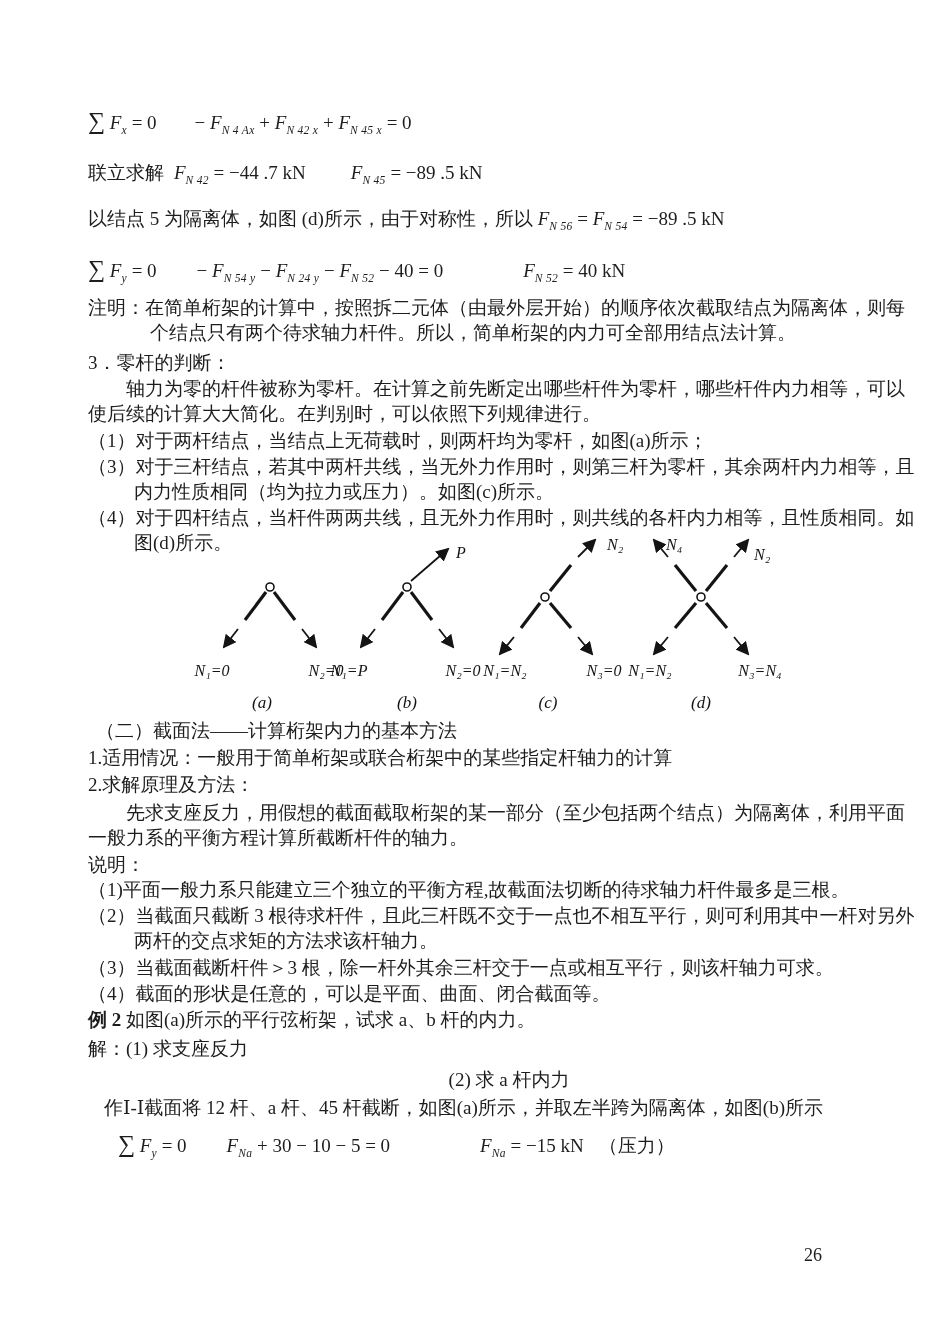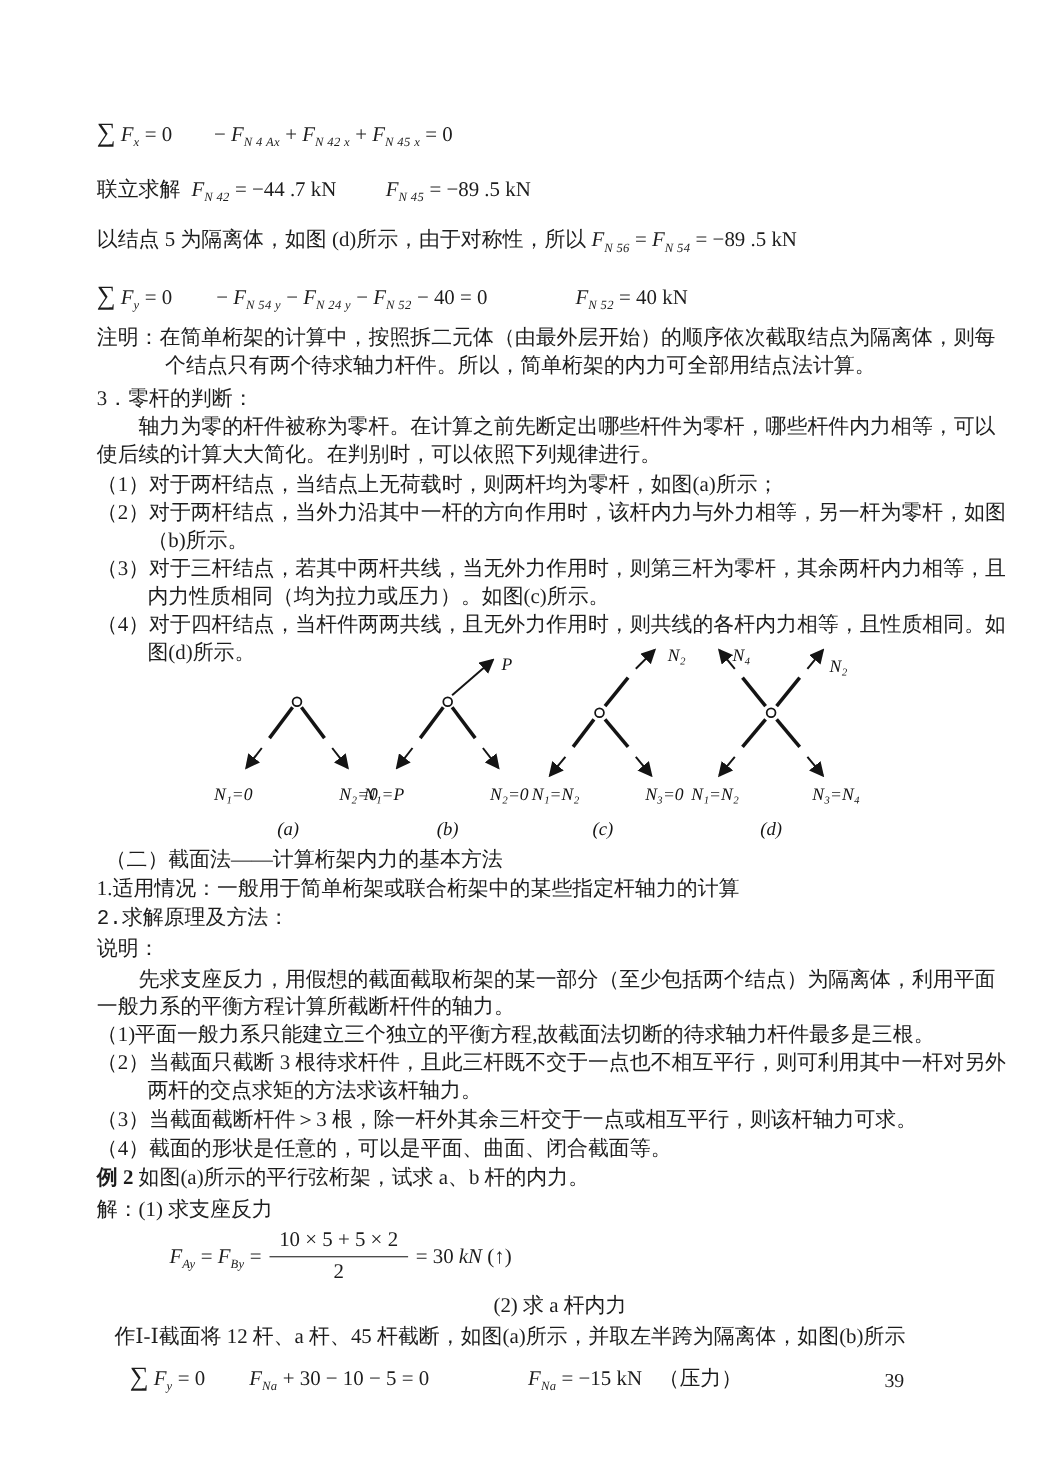--- a/index.html
+++ b/index.html
@@ -54,21 +54,20 @@
       <span class="g40"><span>− </span><span class="it">F</span><sub>N 54 y</sub><span> − </span><span class="it">F</span><sub>N 24 y</sub><span> − </span><span class="it">F</span><sub>N 52</sub><span> − 40 = 0</span></span>
       <span class="g80"><span class="it">F</span><sub>N 52</sub><span> = 40 kN</span></span>
     </div>
 
     <div class="line hang-note" style="margin-top:9px;"><span>注明：</span><span>在简单桁架的计算中，按照拆二元体（由最外层开始）的顺序依次截取结点为隔离体，则每个结点只有两个待求轴力杆件。所以，简单桁架的内力可全部用结点法计算。</span></div>
 
     <div class="line" style="margin-top:5px;">3．零杆的判断：</div>
     <div class="line ind2em" style="margin-top:1px;">轴力为零的杆件被称为零杆。在计算之前先断定出哪些杆件为零杆，哪些杆件内力相等，可以使后续的计算大大简化。在判别时，可以依照下列规律进行。</div>
 
     <div class="line hang-item" style="margin-top:2px;">（1）对于两杆结点，当结点上无荷载时，则两杆均为零杆，如图(a)所示；</div>
-    <div class="line hang-item" style="margin-top:1px;">（2）对于两杆结点，当外力沿其中一杆的方向作用时，该杆内力与外力相等，另一杆为零杆，如图（b)所示。</div>
     <div class="line hang-item" style="margin-top:1px;">（3）对于三杆结点，若其中两杆共线，当无外力作用时，则第三杆为零杆，其余两杆内力相等，且内力性质相同（均为拉力或压力）。如图(c)所示。</div>
     <div class="line hang-item" style="margin-top:1px;">（4）对于四杆结点，当杆件两两共线，且无外力作用时，则共线的各杆内力相等，且性质相同。如图(d)所示。</div>
 
   </div>
 
   <svg width="950" height="178" style="display:block;margin-top:-19px;">
     <defs>
       <marker id="ah" viewBox="0 0 10 10" refX="8.5" refY="5" markerWidth="7.5" markerHeight="7.5" orient="auto">
         <path d="M0,0 L10,5 L0,10 z" fill="#141414"></path>
       </marker>
@@ -127,48 +126,40 @@
       <text class="lbl" x="650" y="140" text-anchor="middle" stroke="none">N₁=N₂</text>
       <text class="lbl" x="760" y="140" text-anchor="middle" stroke="none">N₃=N₄</text>
       <text class="cap" x="701" y="172" text-anchor="middle" stroke="none">(d)</text>
     </g>
   </svg>
 
   <div class="content">
 
     <div class="line" style="margin-top:4px;text-indent:8px;">（二）截面法——计算桁架内力的基本方法</div>
     <div class="line" style="margin-top:2px;">1.适用情况：一般用于简单桁架或联合桁架中的某些指定杆轴力的计算</div>
-    <div class="line" style="margin-top:2px;font-family:Liberation Mono, monospace;">2.求解原理及方法：</div>
+    <div class="line" style="margin-top:2px;">2.求解原理及方法：</div>
+    <div class="line ind2em" style="margin-top:3px;">先求支座反力，用假想的截面截取桁架的某一部分（至少包括两个结点）为隔离体，利用平面一般力系的平衡方程计算所截断杆件的轴力。</div>
     <div class="line" style="margin-top:2px;">说明：</div>
-    <div class="line ind2em" style="margin-top:3px;">先求支座反力，用假想的截面截取桁架的某一部分（至少包括两个结点）为隔离体，利用平面一般力系的平衡方程计算所截断杆件的轴力。</div>
 
     <div class="line hang-item">（1)平面一般力系只能建立三个独立的平衡方程,故截面法切断的待求轴力杆件最多是三根。</div>
     <div class="line hang-item" style="margin-top:1px;">（2）当截面只截断 3 根待求杆件，且此三杆既不交于一点也不相互平行，则可利用其中一杆对另外两杆的交点求矩的方法求该杆轴力。</div>
     <div class="line hang-item" style="margin-top:2px;">（3）当截面截断杆件＞3 根，除一杆外其余三杆交于一点或相互平行，则该杆轴力可求。</div>
     <div class="line hang-item" style="margin-top:1px;">（4）截面的形状是任意的，可以是平面、曲面、闭合截面等。</div>
 
     <div class="line" style="margin-top:1px;"><span class="b">例 2</span><span> 如图(a)所示的平行弦桁架，试求 a、b 杆的内力。</span></div>
 
     <div class="line" style="margin-top:4px;">解：(1) 求支座反力</div>
 
-    <div class="frac-row" style="margin-top:4px;">
-      <span><span class="it">F</span><sub>Ay</sub><span> = </span><span class="it">F</span><sub>By</sub><span> = </span></span>
-      <span class="frac">
-        <span class="num">10 × 5 + 5 × 2</span>
-        <span class="den">2</span>
-      </span>
-      <span><span> = 30 </span><span class="it">kN</span><span> (↑)</span></span>
-    </div>
 
     <div class="line" style="margin-top:6px;text-indent:14px;text-align:center;">(2) 求 a 杆内力</div>
     <div class="line" style="margin-top:3px;text-indent:16px;">作Ⅰ-Ⅰ截面将 12 杆、a 杆、45 杆截断，如图(a)所示，并取左半跨为隔离体，如图(b)所示</div>
 
     <div class="eq-row" style="margin-top:9px;padding-left:30px;">
       <span><span class="sum">∑</span><span> </span><span class="it">F</span><sub>y</sub><span> = 0</span></span>
       <span class="g40"><span class="it">F</span><sub>Na</sub><span> + 30 − 10 − 5 = 0</span></span>
       <span class="g90"><span class="it">F</span><sub>Na</sub><span> = −15 kN</span></span>
       <span class="g15">（压力）</span>
     </div>
 
   </div>
 
-  <div class="pagenum">39</div>
+  <div class="pagenum">26</div>
 </div>
 
 </body></html>

